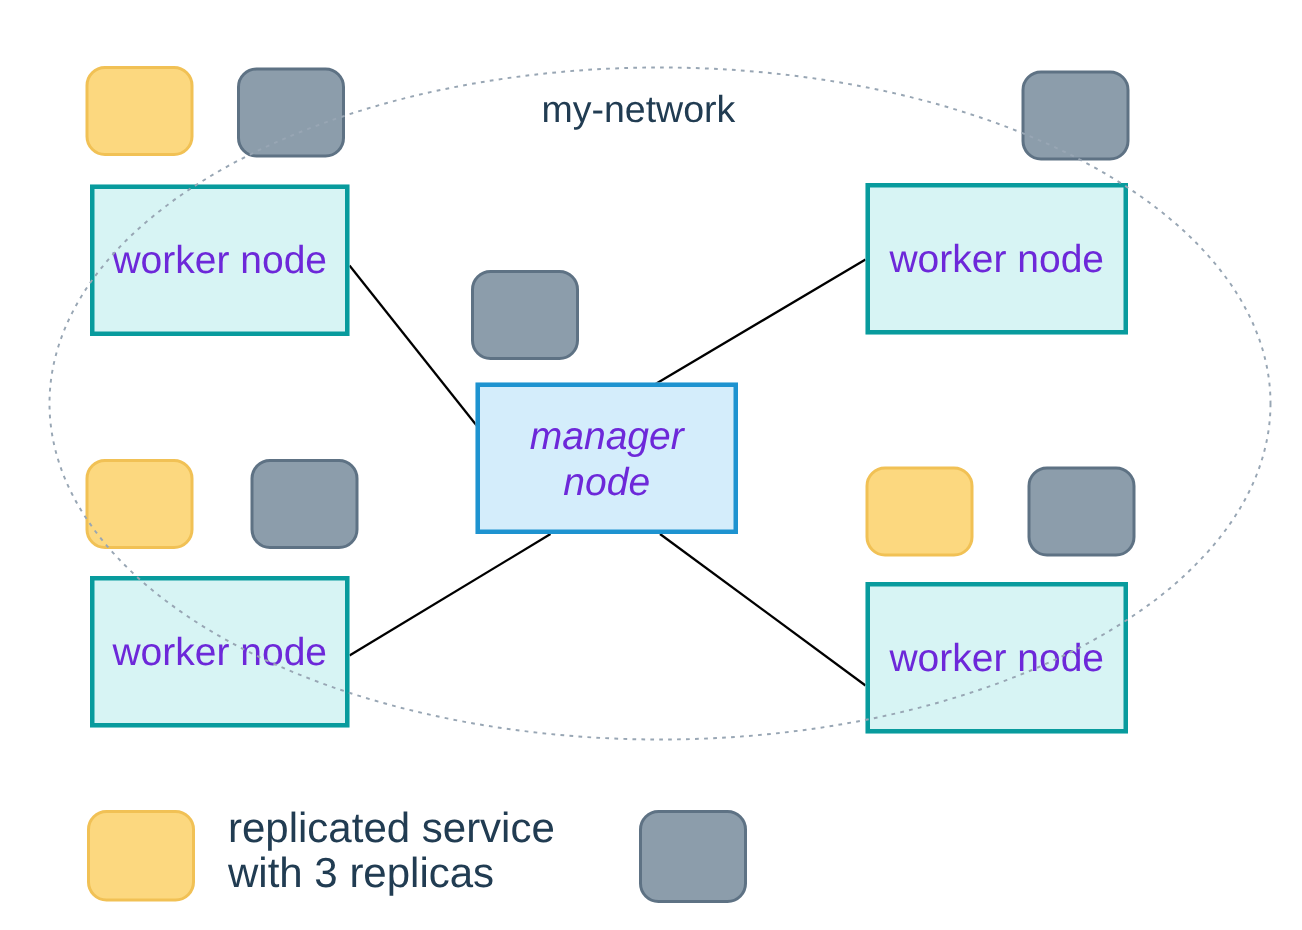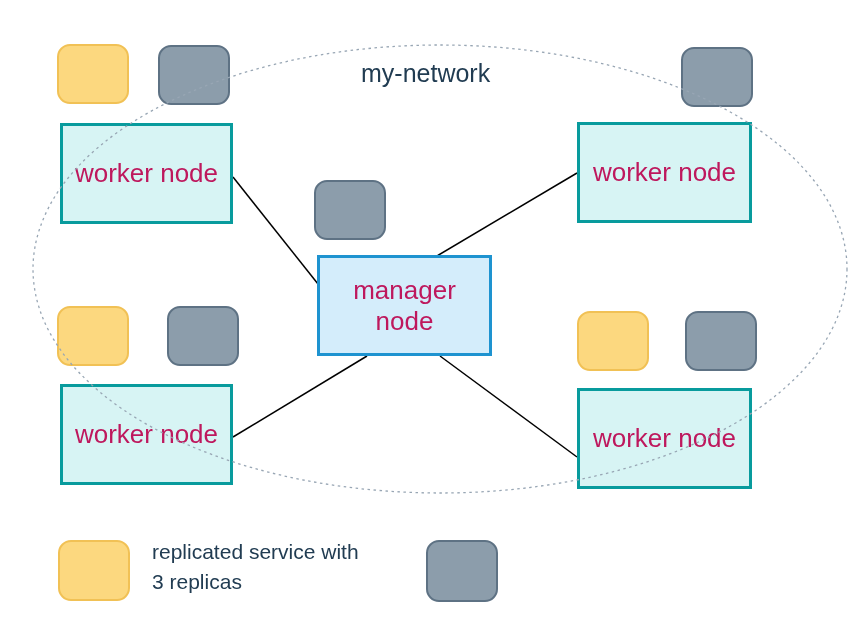--- a/index.html
+++ b/index.html
@@ -14,28 +14,28 @@
 
   .svc {
     position:absolute; width:72px; height:60px; border-radius:13px; box-sizing:border-box;
   }
   .svc.yellow { background:#FCD87F; border:2.5px solid #F1C155; }
   .svc.gray   { background:#8C9DAB; border:2.5px solid #5E7284; }
 
   .node {
     position:absolute; box-sizing:border-box;
     display:flex; align-items:center; justify-content:center; text-align:center;
-    font-size:26px; line-height:31px; color:#be185d;
+    font-size:26px; line-height:31px; color:#6d28d9;
   }
   .node.worker  { background:#D7F4F4; border:3px solid #089B9D; }
-  .node.manager { background:#D4EDFB; border:3px solid #1E93D0; }
+  .node.manager { background:#D4EDFB; border:3px solid #1E93D0;font-style:italic; }
   .manager-label { display:inline-block; width:122px; }
 
   .net-label { position:absolute; font-size:25px; white-space:nowrap; }
-  .legend-label { position:absolute; font-size:21px; line-height:30px; }
+  .legend-label { position:absolute; font-size:28px; line-height:30px; }
 </style>
 </head>
 <body>
 
 <div class="stage">
 
   <svg class="layer lines-layer" viewBox="0 0 868 620">
     <line x1="233" y1="177" x2="318" y2="284" stroke="#000000" stroke-width="1.5"></line>
     <line x1="577" y1="173" x2="437" y2="256" stroke="#000000" stroke-width="1.5"></line>
     <line x1="367" y1="356" x2="233" y2="437" stroke="#000000" stroke-width="1.5"></line>

